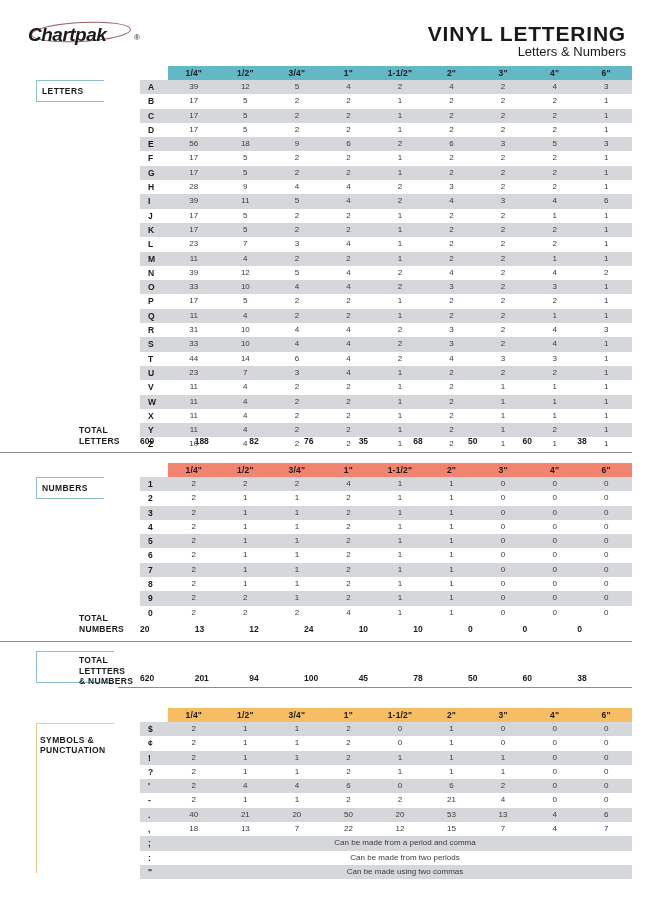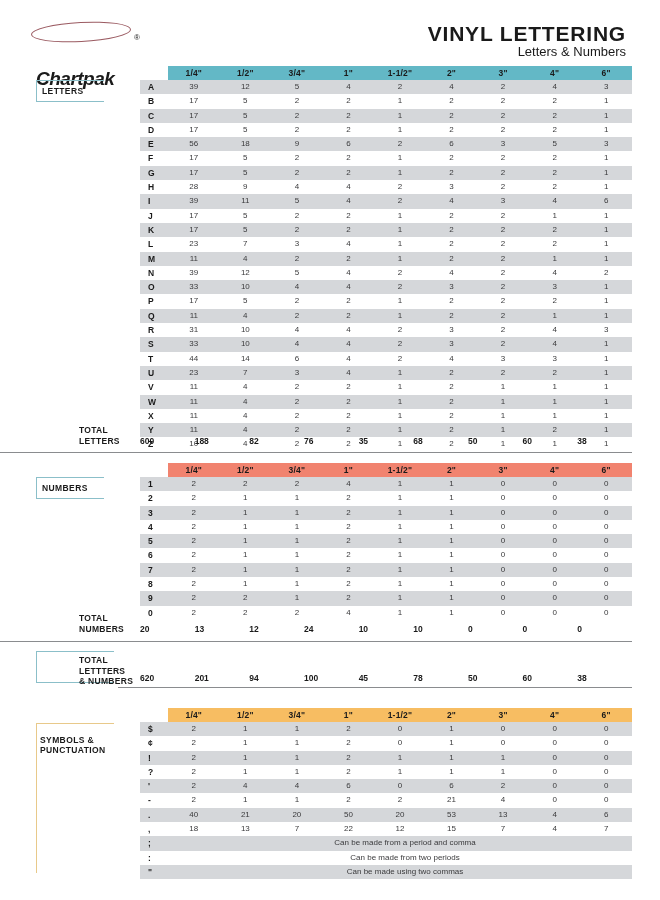--- a/index.html
+++ b/index.html
@@ -13,26 +13,25 @@
     overflow: hidden;
     position: relative;
   }
 
   
   .page { position: relative; width: 660px; height: 900px; }
 
   .header { position: absolute; left: 0; top: 0; width: 660px; height: 62px; }
 
   .brand {
-    position: absolute; left: 36px; top: 24px;
+    position: absolute; left: 28px; top: 24px;
     font-family: "Liberation Sans", sans-serif;
     font-weight: bold; font-style: italic;
     font-size: 19px; letter-spacing: -0.5px;
     color: #1a1a1a;
-    margin-top: 44px;
   }
   .brand-ellipse {
     position: absolute; left: 31px; top: 22px;
     width: 100px; height: 20px;
     border: 1.3px solid #9b5b62;
     border-radius: 50%;
     transform: rotate(-3deg);
   }
   .brand-reg {
     position: absolute; left: 134px; top: 33px;

